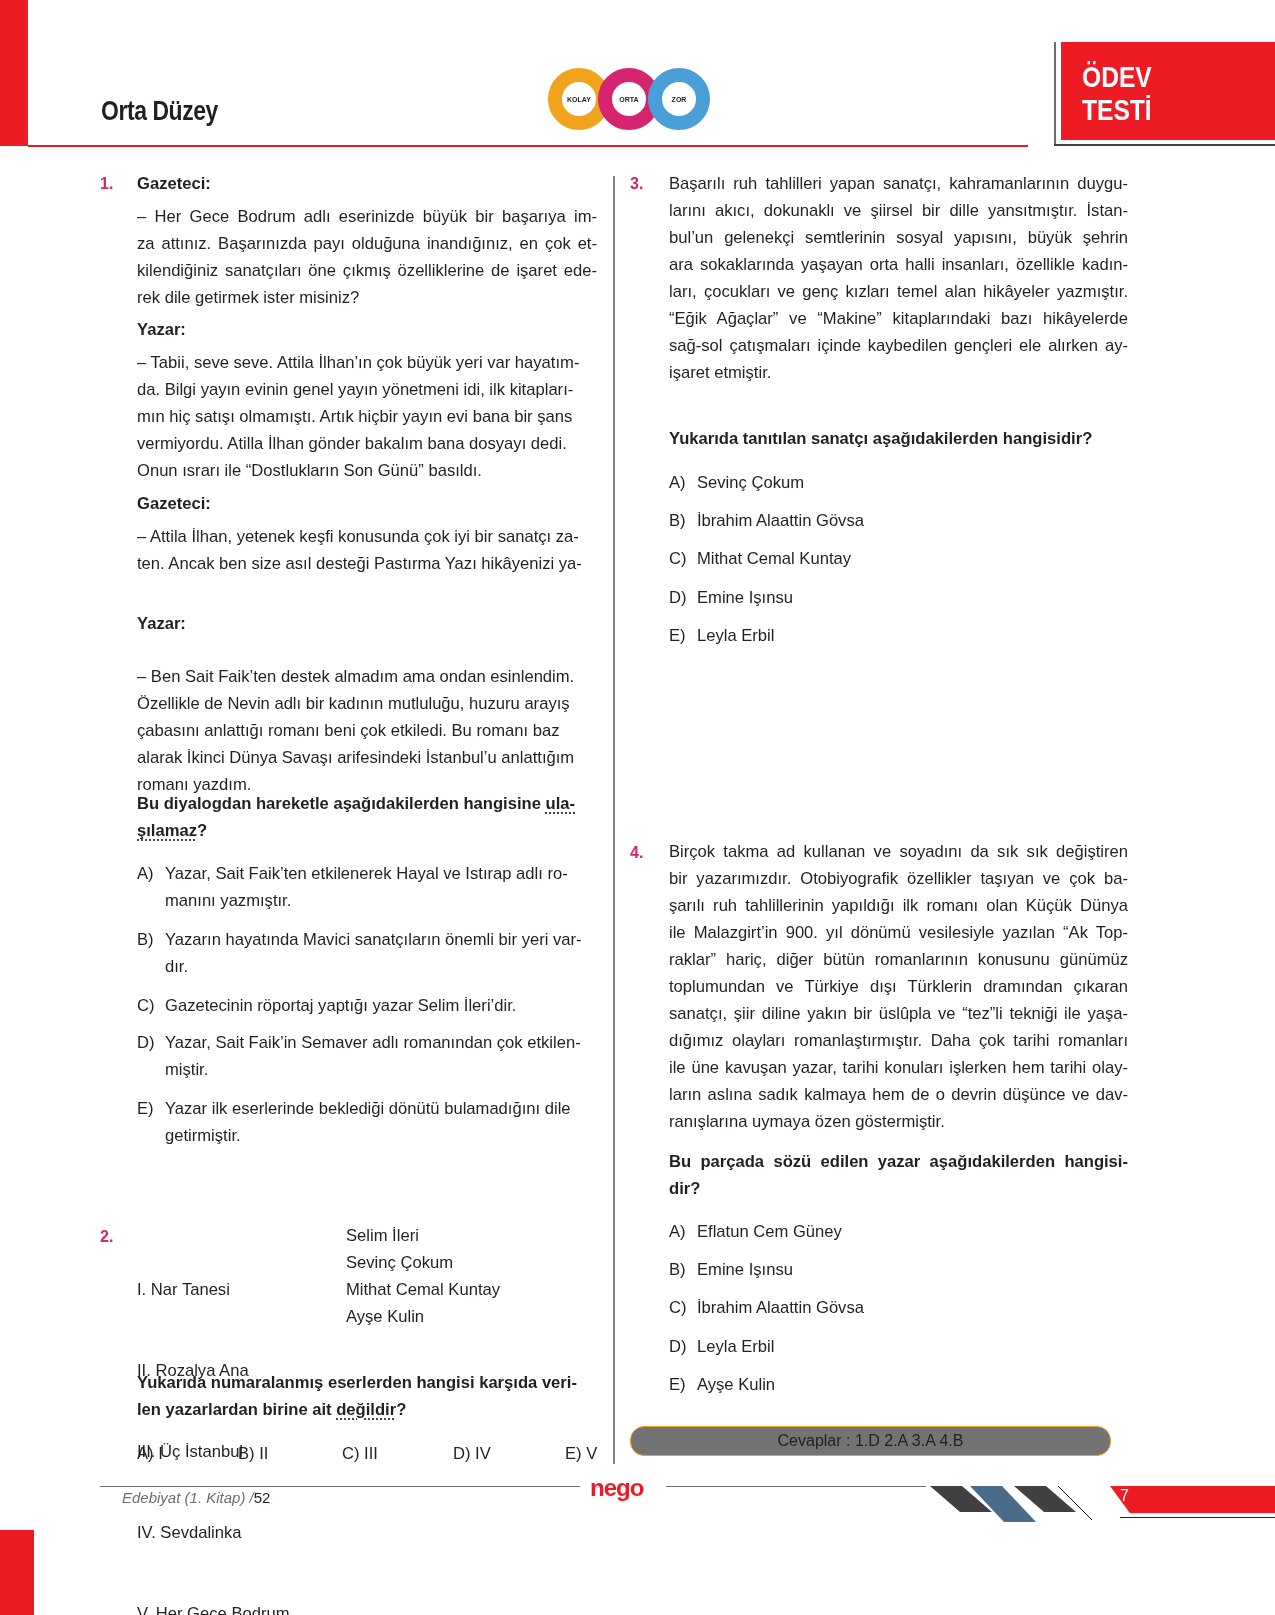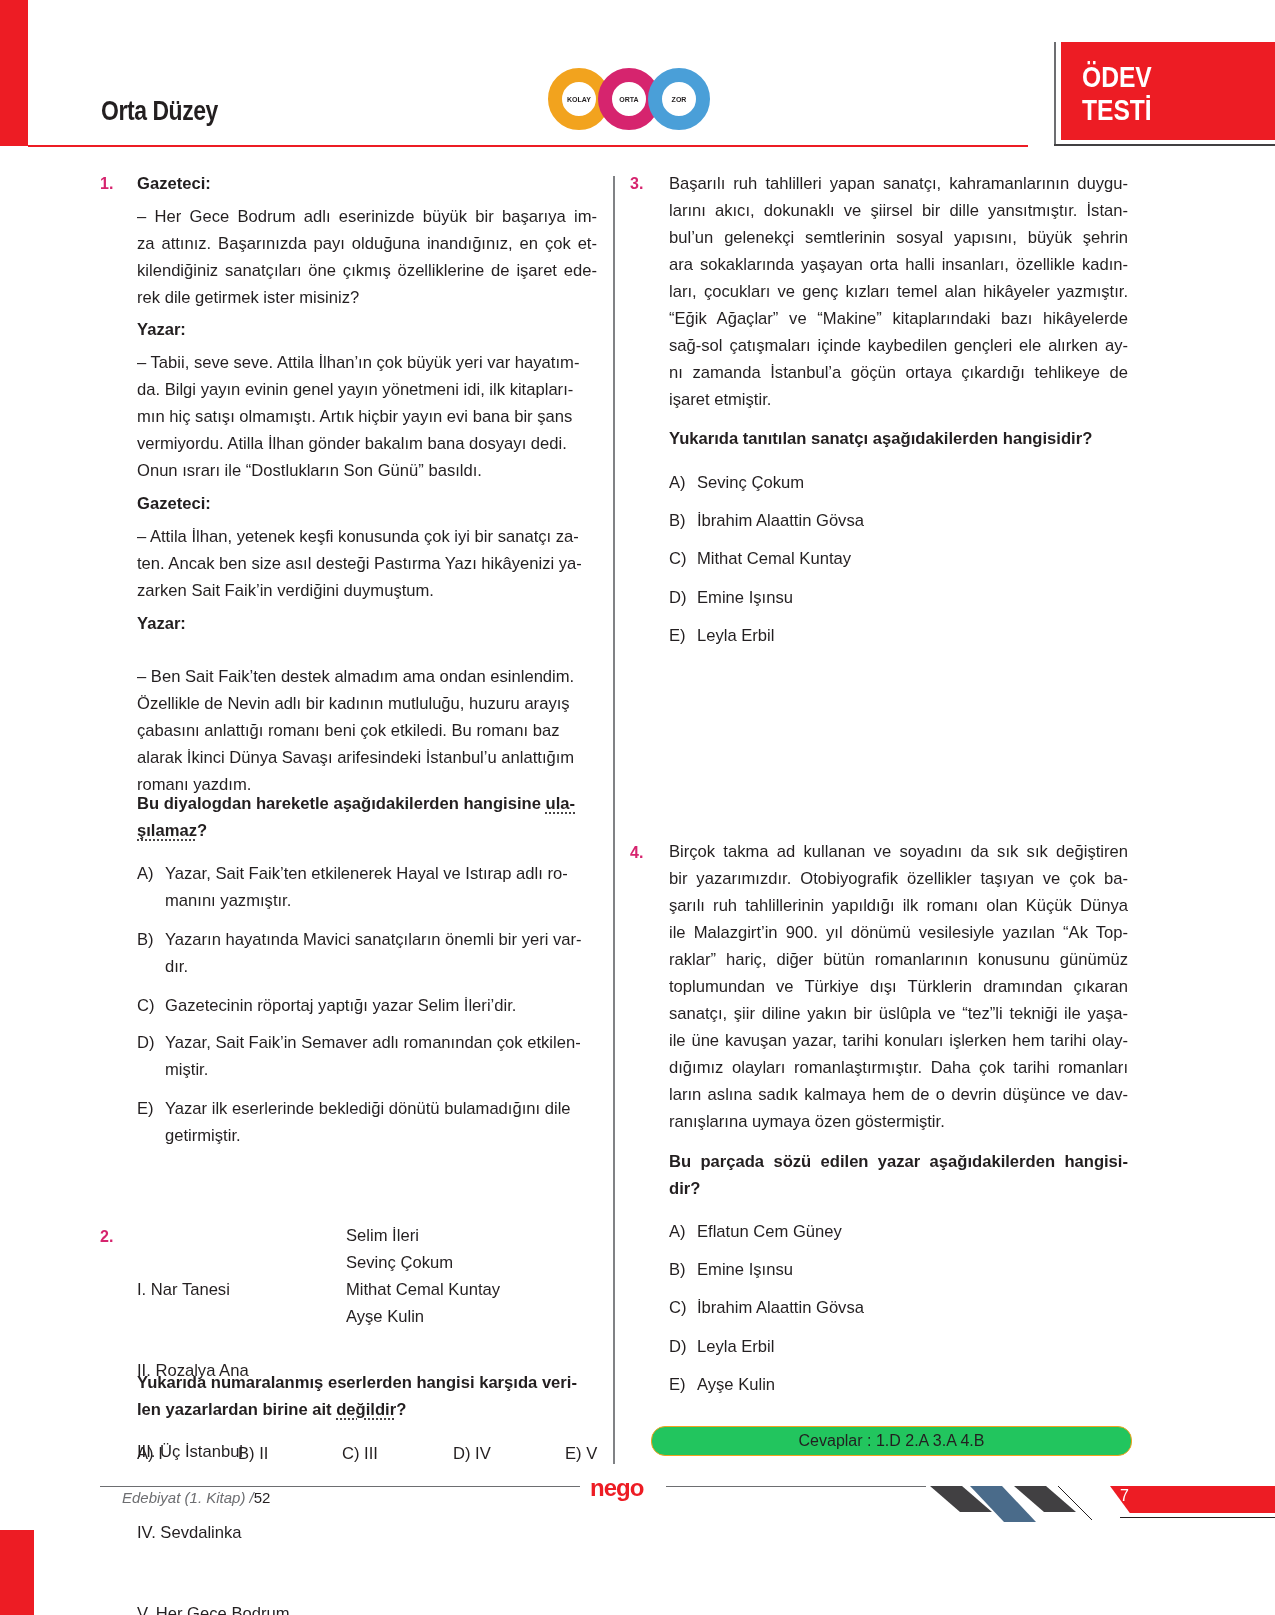--- a/index.html
+++ b/index.html
@@ -28,21 +28,21 @@
   .q-num { position: absolute; font-weight: bold; font-size: 16px; color: #d6246e; }
   .text { position: absolute; font-size: 16.6px; line-height: 27px; color: #231f20; }
   .bold { font-weight: bold; }
   .just { text-align: justify; text-align-last: justify; }
   .line { display: block; white-space: nowrap; }
   .u { text-decoration: underline; text-decoration-style: dotted; text-underline-offset: 4px; }
 
   .opt { position: absolute; font-size: 16.6px; line-height: 27px; }
   .opt .lbl { display: inline-block; width: 28px; }
 
-  .answers-box { position: absolute; left: 651px; top: 1426px; width: 481px; height: 30px; border: 1.5px solid #f2a31e; border-radius: 14px; background: #22c55e; text-align: center; font-size: 16px; line-height: 27px; color: #231f20; }
+  .answers-box { position: absolute; left: 630px; top: 1426px; width: 481px; height: 30px; border: 1.5px solid #f2a31e; border-radius: 14px; background: #737373; text-align: center; font-size: 16px; line-height: 27px; color: #231f20; }
 
   .footer-line-left { position: absolute; left: 100px; top: 1486px; width: 480px; height: 1px; background: #6d6e71; }
   .footer-line-mid { position: absolute; left: 666px; top: 1486px; width: 260px; height: 1px; background: #6d6e71; }
   .footer-text { position: absolute; left: 101px; top: 1489px; font-size: 15px; font-style: italic; color: #6d6e71; margin-left: 21px; }
   .footer-text b { font-style: normal; font-weight: normal; color: #231f20; }
   .nego-logo { position: absolute; left: 590px; top: 1474px; font-size: 24px; font-weight: bold; color: #ed1c24; letter-spacing: -1px; }
   .stripes { position: absolute; left: 930px; top: 1486px; width: 180px; height: 36px; }
   .page-num-box { position: absolute; left: 1110px; top: 1486px; width: 165px; height: 27px; background: #ed1c24; clip-path: polygon(0 0, 100% 0, 100% 100%, 12% 100%); }
   .page-num { position: absolute; left: 1120px; top: 1487px; color: #fff; font-size: 16px; }
   .page-num-underline { position: absolute; left: 1120px; top: 1517px; width: 155px; height: 1px; background: #231f20; }
@@ -89,21 +89,20 @@
   <span class="line">– Tabii, seve seve. Attila İlhan’ın çok büyük yeri var hayatım-</span>
   <span class="line">da. Bilgi yayın evinin genel yayın yönetmeni idi, ilk kitapları-</span>
   <span class="line">mın hiç satışı olmamıştı. Artık hiçbir yayın evi bana bir şans</span>
   <span class="line">vermiyordu. Atilla İlhan gönder bakalım bana dosyayı dedi.</span>
   <span class="line">Onun ısrarı ile “Dostlukların Son Günü” basıldı.</span>
 </div>
 <div class="text bold" style="left:137px; top:490px;">Gazeteci:</div>
 <div class="text" style="left:137px; top:523px; width:460px;">
   <span class="line">– Attila İlhan, yetenek keşfi konusunda çok iyi bir sanatçı za-</span>
   <span class="line">ten. Ancak ben size asıl desteği Pastırma Yazı hikâyenizi ya-</span>
-  <span class="line">zarken Sait Faik’in verdiğini duymuştum.</span>
 </div>
 <div class="text bold" style="left:137px; top:610px;">Yazar:</div>
 <div class="text" style="left:137px; top:643px; width:460px;margin-top:20px;">
   <span class="line">– Ben Sait Faik’ten destek almadım ama ondan esinlendim.</span>
   <span class="line">Özellikle de Nevin adlı bir kadının mutluluğu, huzuru arayış</span>
   <span class="line">çabasını anlattığı romanı beni çok etkiledi. Bu romanı baz</span>
   <span class="line">alarak İkinci Dünya Savaşı arifesindeki İstanbul’u anlattığım</span>
   <span class="line">romanı yazdım.</span>
 </div>
 <div class="text bold" style="left:137px; top:790px; width:460px;">
@@ -157,41 +156,40 @@
 
 <div class="q-num" style="left:630px; top:175px;">3.</div>
 <div class="text just" style="left:669px; top:170px; width:459px;">
   <span class="line">Başarılı ruh tahlilleri yapan sanatçı, kahramanlarının duygu-</span>
   <span class="line">larını akıcı, dokunaklı ve şiirsel bir dille yansıtmıştır. İstan-</span>
   <span class="line">bul’un gelenekçi semtlerinin sosyal yapısını, büyük şehrin</span>
   <span class="line">ara sokaklarında yaşayan orta halli insanları, özellikle kadın-</span>
   <span class="line">ları, çocukları ve genç kızları temel alan hikâyeler yazmıştır.</span>
   <span class="line">“Eğik Ağaçlar” ve “Makine” kitaplarındaki bazı hikâyelerde</span>
   <span class="line">sağ-sol çatışmaları içinde kaybedilen gençleri ele alırken ay-</span>
-  <span class="line">nı zamanda İstanbul’a göçün ortaya çıkardığı tehlikeye de</span>
   <span class="line" style="text-align-last:left">işaret etmiştir.</span>
 </div>
 <div class="text bold" style="left:669px; top:425px;">Yukarıda tanıtılan sanatçı aşağıdakilerden hangisidir?</div>
 <div class="opt" style="left:669px; top:469px;"><span class="lbl">A)</span><span>Sevinç Çokum</span></div>
 <div class="opt" style="left:669px; top:507px;"><span class="lbl">B)</span><span>İbrahim Alaattin Gövsa</span></div>
 <div class="opt" style="left:669px; top:545px;"><span class="lbl">C)</span><span>Mithat Cemal Kuntay</span></div>
 <div class="opt" style="left:669px; top:584px;"><span class="lbl">D)</span><span>Emine Işınsu</span></div>
 <div class="opt" style="left:669px; top:622px;"><span class="lbl">E)</span><span>Leyla Erbil</span></div>
 
 <div class="q-num" style="left:630px; top:844px;">4.</div>
 <div class="text just" style="left:669px; top:838px; width:459px;">
   <span class="line">Birçok takma ad kullanan ve soyadını da sık sık değiştiren</span>
   <span class="line">bir yazarımızdır. Otobiyografik özellikler taşıyan ve çok ba-</span>
   <span class="line">şarılı ruh tahlillerinin yapıldığı ilk romanı olan Küçük Dünya</span>
   <span class="line">ile Malazgirt’in 900. yıl dönümü vesilesiyle yazılan “Ak Top-</span>
   <span class="line">raklar” hariç, diğer bütün romanlarının konusunu günümüz</span>
   <span class="line">toplumundan ve Türkiye dışı Türklerin dramından çıkaran</span>
   <span class="line">sanatçı, şiir diline yakın bir üslûpla ve “tez”li tekniği ile yaşa-</span>
+  <span class="line">dığımız olayları romanlaştırmıştır. Daha çok tarihi romanları</span>
   <span class="line">ile üne kavuşan yazar, tarihi konuları işlerken hem tarihi olay-</span>
-  <span class="line">dığımız olayları romanlaştırmıştır. Daha çok tarihi romanları</span>
   <span class="line">ların aslına sadık kalmaya hem de o devrin düşünce ve dav-</span>
   <span class="line" style="text-align-last:left">ranışlarına uymaya özen göstermiştir.</span>
 </div>
 <div class="text bold just" style="left:669px; top:1148px; width:459px;">
   <span class="line">Bu parçada sözü edilen yazar aşağıdakilerden hangisi-</span>
   <span class="line" style="text-align-last:left">dir?</span>
 </div>
 <div class="opt" style="left:669px; top:1218px;"><span class="lbl">A)</span><span>Eflatun Cem Güney</span></div>
 <div class="opt" style="left:669px; top:1256px;"><span class="lbl">B)</span><span>Emine Işınsu</span></div>
 <div class="opt" style="left:669px; top:1294px;"><span class="lbl">C)</span><span>İbrahim Alaattin Gövsa</span></div>

